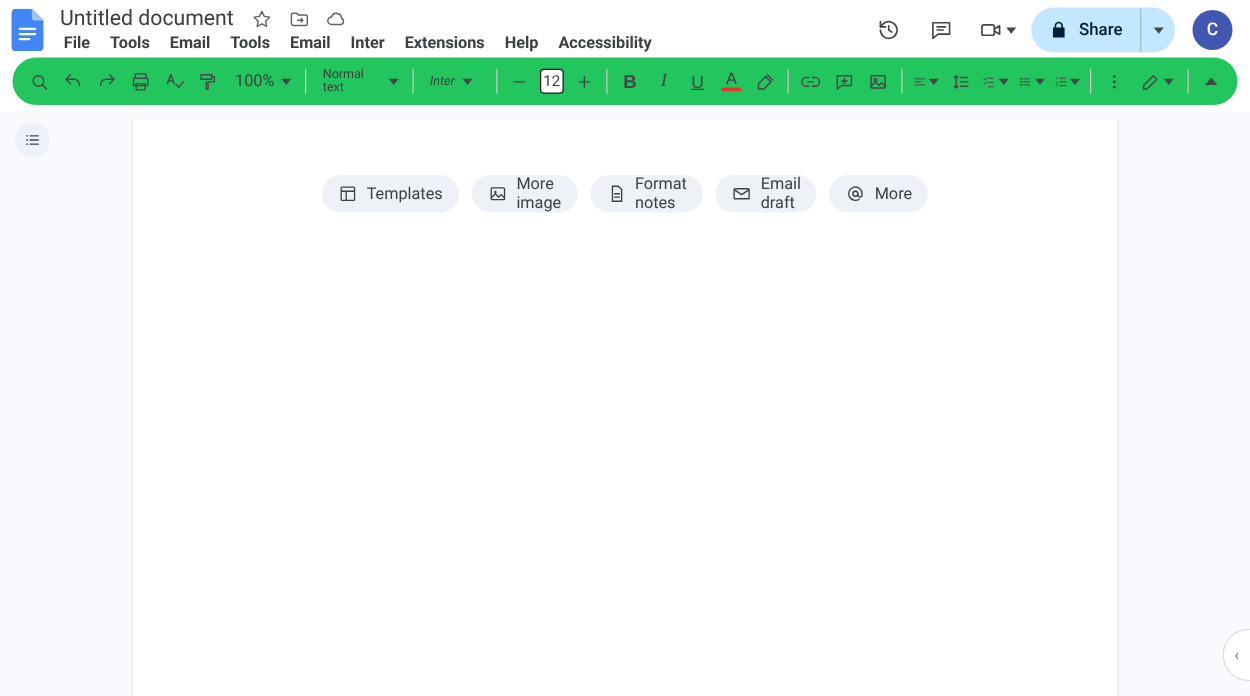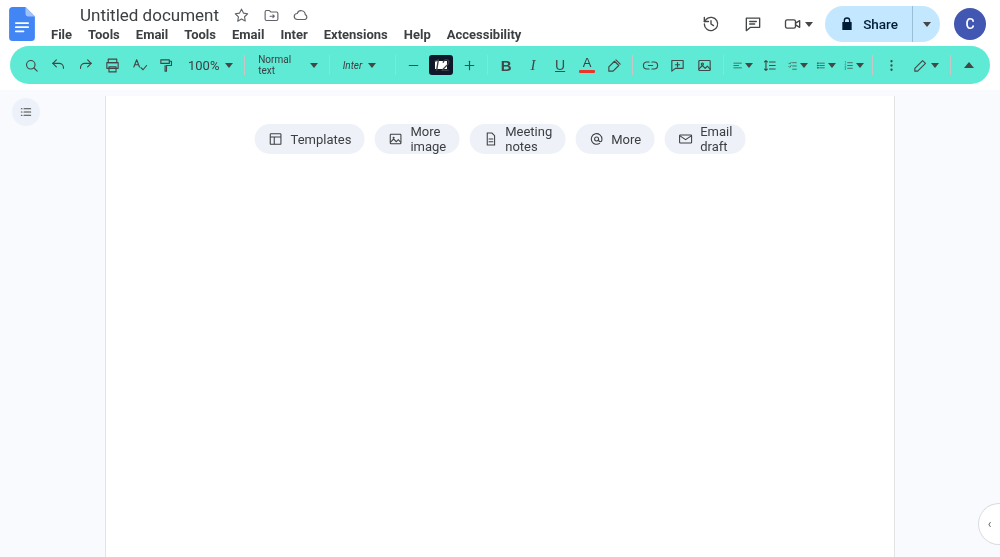--- a/index.html
+++ b/index.html
@@ -20,21 +20,21 @@
     height: 42px;
   }
   .docs-logo {
     width: 28px; height: 36px;
     display: flex; align-items: center; justify-content: center;
     margin-right: 8px;
     cursor: pointer;
   }
   .docs-logo svg { width: 26px; height: 34px; }
   .title-col { flex: 0 0 auto; display: flex; flex-direction: column; }
-  .title-row { display: flex; align-items: center; gap: 6px; height: 22px; margin-left: 32px; }
+  .title-row { display: flex; align-items: center; gap: 6px; height: 22px; }
   .doc-title {
     font-size: 17px;
     color: #3c4043;
     padding: 0 4px;
     border-radius: 4px;
     outline: none;
   }
   .title-icon-btn {
     width: 24px; height: 24px;
     border-radius: 50%;
@@ -100,21 +100,21 @@
     display: flex; align-items: center; justify-content: center;
     font-size: 14px; font-weight: 500;
     margin-left: 8px; margin-right: 4px;
     cursor: pointer;
   }
 
   
   .toolbar-wrap { padding: 4px 10px 6px 10px; }
   .toolbar {
     height: 38px;
-    background: #5eead4;
+    background: #22c55e;
     border-radius: 22px;
     display: flex;
     align-items: center;
     padding: 0 8px;
     gap: 1px;
   }
   .tbtn {
     min-width: 26px; height: 26px;
     border-radius: 4px;
     display: flex; align-items: center; justify-content: center;
@@ -141,28 +141,27 @@
   .tdropdown.style { width: 90px; }
   .tdropdown.font { width: 66px; font-style: italic; }
   .caret {
     width: 0; height: 0;
     border-left: 4px solid transparent;
     border-right: 4px solid transparent;
     border-top: 5px solid #444746;
   }
   .fontsize-box {
     width: 24px; height: 20px;
-    border: 6px solid #0f172a;
+    border: 1px solid #0f172a;
     border-radius: 3px;
-    font-size: 16px;
+    font-size: 12px;
     display: flex; align-items: center; justify-content: center;
     color: #3c4043;
     background: #fff;
     margin: 0 2px;
-    font-style: italic;
   }
   .tool-spacer { flex: 1; }
   .pen-cluster {
     display: flex; align-items: center; gap: 2px;
     padding: 0 6px;
     height: 26px; border-radius: 4px;
     cursor: pointer; color: #444746;
   }
 
   
@@ -188,21 +187,21 @@
     background: #fff;
     margin: 0 auto;
     border: 1px solid #e3e3e3;
     border-top: none;
     position: relative;
   }
 
   
   .chip-row {
     position: absolute;
-    top: 28px;
+    top: 44px;
     left: 50%;
     transform: translateX(-50%);
     display: flex;
     gap: 10px;
   }
   .chip {
     height: 30px;
     background: #eef2f8;
     border-radius: 16px;
     display: flex; align-items: center;
@@ -576,36 +575,36 @@
           </svg>
         <span>More image</span>
       </div>
 
       <div class="chip">
         <svg class="chip-ico" viewBox="0 0 24 24">
             <path d="M7 3h7l4 4v14H7V3z" fill="none" stroke="currentColor" stroke-width="1.6"></path>
             <line x1="9" y1="12" x2="16" y2="12" stroke="currentColor" stroke-width="1.6"></line>
             <line x1="9" y1="16" x2="16" y2="16" stroke="currentColor" stroke-width="1.6"></line>
           </svg>
-        <span>Meeting notes</span>
+        <span>Format notes</span>
+      </div>
+
+      <div class="chip">
+        <svg class="chip-ico" viewBox="0 0 24 24">
+            <rect x="3" y="6" width="18" height="12" rx="1" fill="none" stroke="currentColor" stroke-width="1.6"></rect>
+            <path d="M3 7l9 6 9-6" fill="none" stroke="currentColor" stroke-width="1.6"></path>
+          </svg>
+        <span>Email draft</span>
       </div>
 
       <div class="chip">
         <svg class="chip-ico" viewBox="0 0 24 24">
             <circle cx="12" cy="12" r="3" fill="none" stroke="currentColor" stroke-width="1.6"></circle>
             <path d="M15 12v1.5a2.5 2.5 0 0 0 5 0V12a8 8 0 1 0-3 6.2" fill="none" stroke="currentColor" stroke-width="1.6"></path>
           </svg>
         <span>More</span>
       </div>
 
-      <div class="chip">
-        <svg class="chip-ico" viewBox="0 0 24 24">
-            <rect x="3" y="6" width="18" height="12" rx="1" fill="none" stroke="currentColor" stroke-width="1.6"></rect>
-            <path d="M3 7l9 6 9-6" fill="none" stroke="currentColor" stroke-width="1.6"></path>
-          </svg>
-        <span>Email draft</span>
-      </div>
-
     </div>
   </div>
 
   <div class="explore-fab">‹</div>
 </div>
 
 </body></html>

